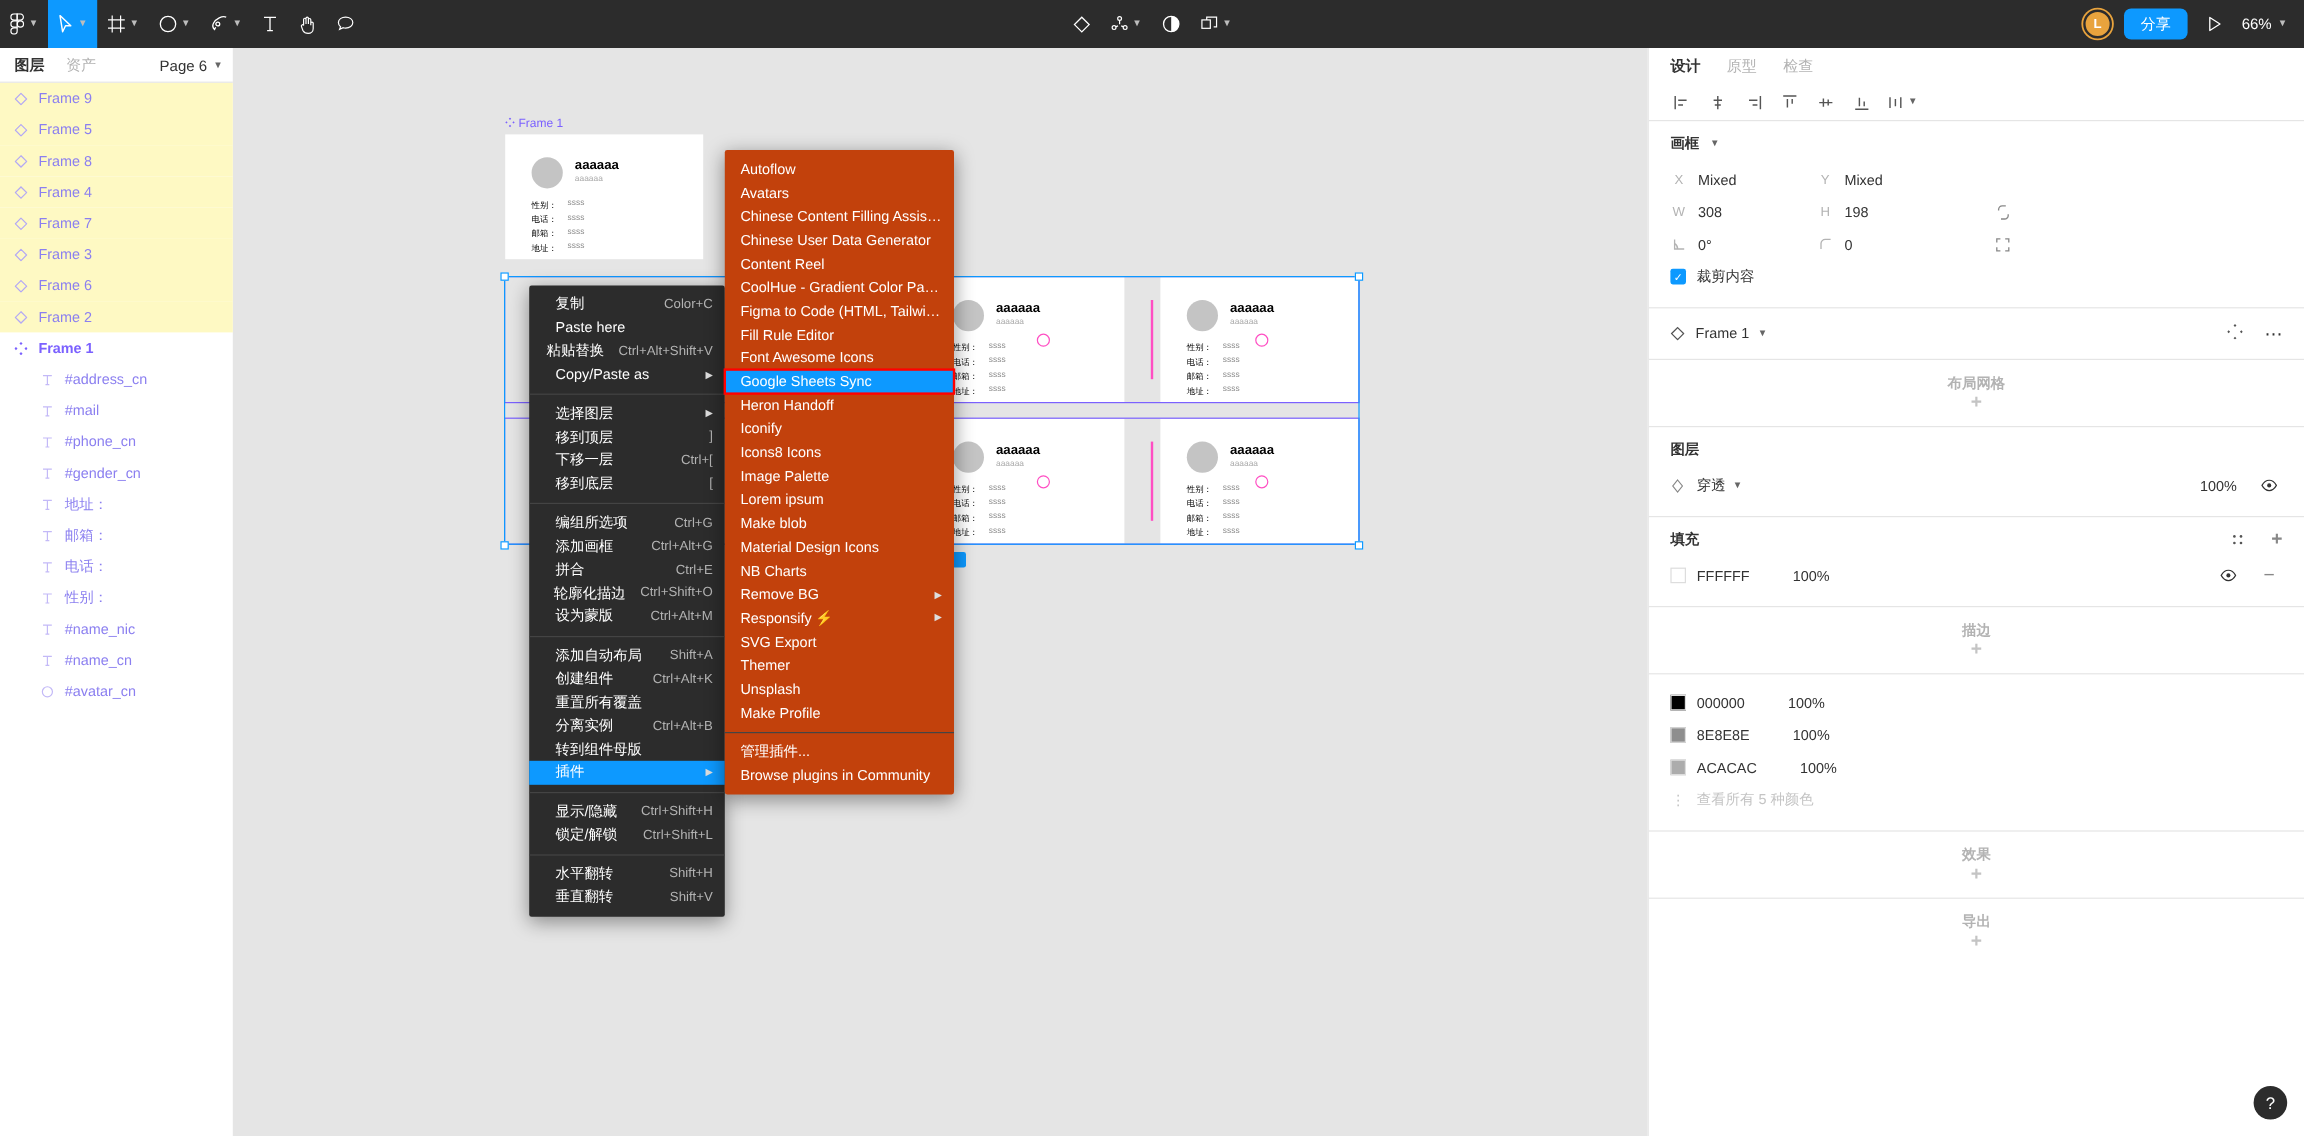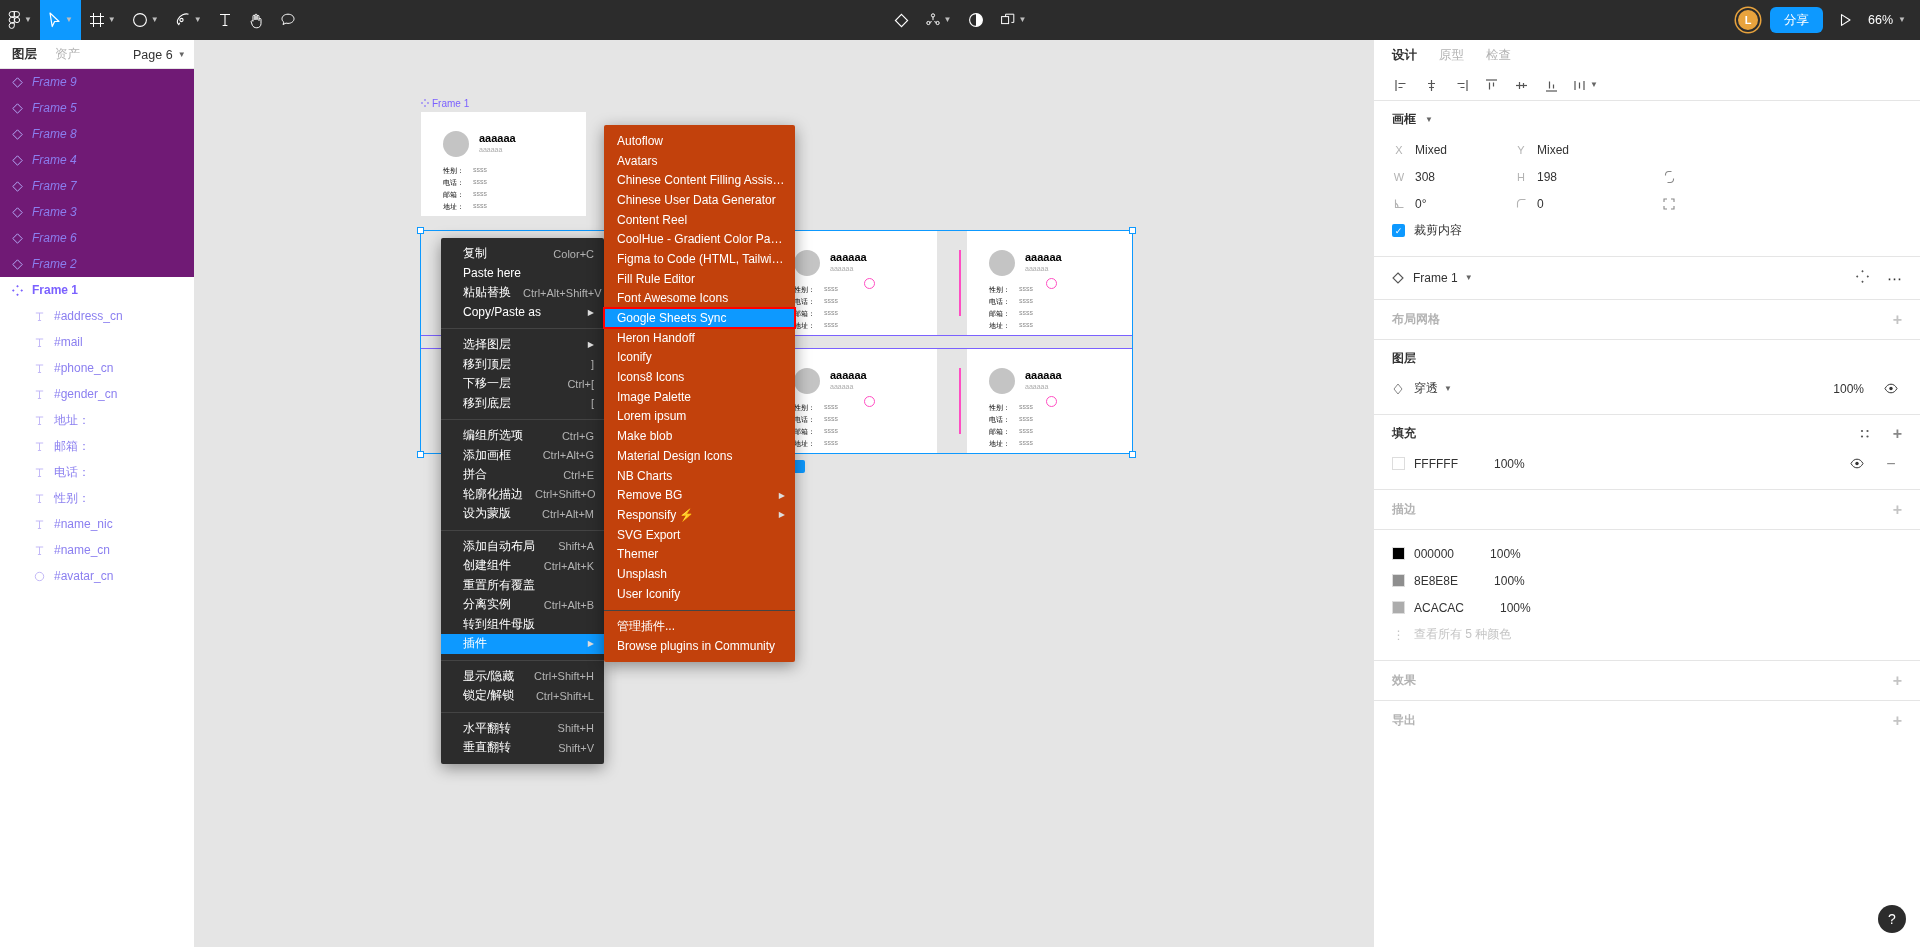--- a/index.html
+++ b/index.html
@@ -57,21 +57,21 @@
   #left-tabs .ltab.sel { color:#333; font-weight:bold; }
   #left-tabs .ltab.dim { color:#b3b3b3; }
   #page-selector {
     position:absolute; left:133px; top:0; height:29px;
     display:flex; align-items:center; font-size:12.5px; color:#333; cursor:pointer;
   }
   .layer-row {
     height:26px; display:flex; align-items:center; padding-left:12px;
     font-size:12px; color:#8b7ff0; cursor:pointer;
   }
-  .layer-row.hl { background:#701a75;font-style:italic; }
+  .layer-row.hl { background:#fef9c3; }
   .layer-row.parent { color:#7b61ff; font-weight:bold; }
   .layer-row .lico { width:20px; display:flex; align-items:center; justify-content:flex-start; }
   .layer-row.child { padding-left:34px; }
 
   
   #canvas { position:absolute; left:195px; top:40px; width:1178px; height:907px; background:#e5e5e5; overflow:hidden; }
   .frame-label { position:absolute; font-size:10px; color:#7b61ff; display:flex; align-items:center; gap:3px; }
   .card {
     position:absolute; background:#fff; overflow:hidden;
   }
@@ -88,21 +88,21 @@
 
   
   #ctx-menu {
     position:absolute; left:441px; top:238px; width:163px;
     background:#2c2c2c; color:#fff; padding:6px 0;
     box-shadow:0 4px 16px rgba(0,0,0,.4); border-radius:2px; z-index:60;
     font-size:12px;
   }
   .ctx-item {
     height:19.5px; display:flex; align-items:center;
-    padding:0 10px 0 22px; cursor:pointer; white-space:nowrap;
+    padding:0 10px 0 22px; cursor:pointer; white-space:nowrap;justify-content:flex-end;
   }
   .ctx-item.sel-plug { background:#0d99ff; }
   .ctx-label { flex:1; }
   .ctx-short { color:#b3b3b3; font-size:11px; margin-left:12px; }
   .ctx-arrow { font-size:8px; color:#ddd; margin-left:10px; }
   .ctx-sep { height:1px; background:#444; margin:6px 0; }
 
   
   #plug-menu {
     position:absolute; left:604px; top:125px; width:191px;
@@ -130,21 +130,21 @@
   #align-row {
     height:31px; display:flex; align-items:center; padding:0 14px; gap:4px;
     border-bottom:1px solid #e5e5e5;
   }
   .align-btn { width:26px; height:26px; display:flex; align-items:center; justify-content:center; cursor:pointer; }
   .sect { border-bottom:1px solid #e5e5e5; padding:10px 18px 12px; }
   .sect-hd {
     display:flex; align-items:center; justify-content:space-between;
     font-size:12px; font-weight:bold; color:#333; margin-bottom:8px;
   }
-  .sect-hd.dim { color:#b3b3b3; font-weight:bold; }
+  .sect-hd.dim { color:#b3b3b3; font-weight:bold;flex-direction:column; }
   .prop-row { display:flex; align-items:center; height:27px; }
   .pf { width:122px; display:flex; align-items:center; gap:9px; }
   .pf .plb { width:14px; color:#b3b3b3; font-size:11px; display:flex; justify-content:center; }
   .pf .pvl { font-size:12px; color:#333; }
   .icon-btn { width:22px; height:22px; display:flex; align-items:center; justify-content:center; cursor:pointer; color:#555; }
   .plus { font-size:16px; color:#888; cursor:pointer; line-height:1; }
   .plus.dimp { color:#c4c4c4; }
   .cbox {
     width:13px; height:13px; border-radius:2px; background:#0d99ff;
     display:flex; align-items:center; justify-content:center;
@@ -764,21 +764,21 @@
     <div class="pl-item">
       <span class="pl-label">SVG Export</span>
     </div>
     <div class="pl-item">
       <span class="pl-label">Themer</span>
     </div>
     <div class="pl-item">
       <span class="pl-label">Unsplash</span>
     </div>
     <div class="pl-item">
-      <span class="pl-label">User Iconify</span>
+      <span class="pl-label">Make Profile</span>
     </div>
     <div class="ctx-sep"></div>
     <div class="pl-item">
       <span class="pl-label">管理插件...</span>
     </div>
     <div class="pl-item">
       <span class="pl-label">Browse plugins in Community</span>
     </div>
   </div>
 

